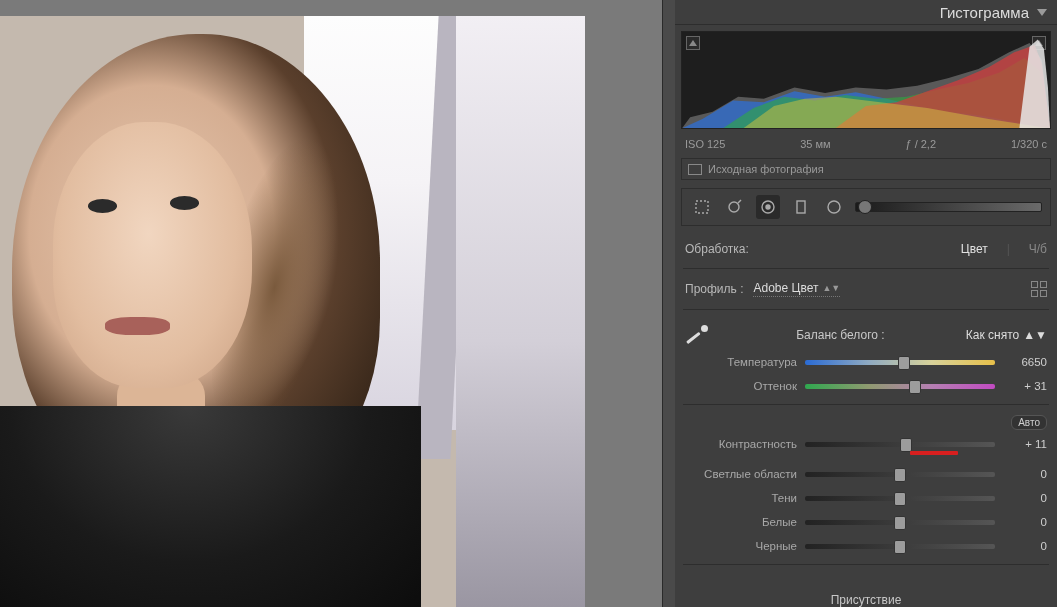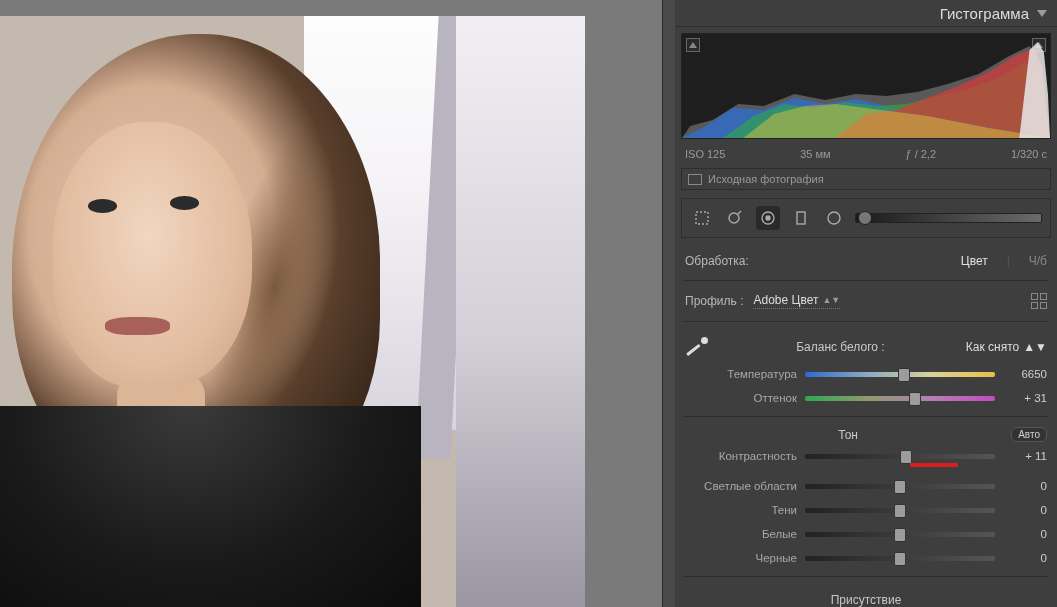--- a/index.html
+++ b/index.html
@@ -75,21 +75,21 @@
   .eyedrop{width:30px;height:22px;border-radius:3px;position:relative}
   .eyedrop:before{content:"";position:absolute;left:3px;bottom:2px;width:16px;height:3px;background:#ddd;transform:rotate(-38deg);transform-origin:left bottom;border-radius:1px}
   .eyedrop:after{content:"";position:absolute;left:16px;top:1px;width:7px;height:7px;border-radius:50%;background:#ddd}
   .wb-label{flex:1;text-align:center;color:#c8c8c8}
   .wb-dd{color:#dcdcdc;display:flex;align-items:center;gap:4px}
 
   .redmark{position:absolute;height:4px;background:#d81f1f;border-radius:1px}
   .slider-wrap{position:relative;flex:1}
   .slider-wrap .slider-track{width:100%}
 
-  .presence{text-align:center;color:#c8c8c8;padding:6px 0 0;margin-top:4px}
+  .presence{text-align:center;color:#c8c8c8;padding:6px 0 0;margin-top:16px}
 </style>
 </head>
 <body>
 
 <div class="workspace">
   <div class="canvas-area">
     <div class="photo">
       <div class="sky"></div>
       <div class="beam"></div>
       <div class="wall"></div>
@@ -225,21 +225,20 @@
             <div class="slider-track tint-grad">
               <div class="slider-knob" style="left: 58%;"></div>
             </div>
           </div>
         <span class="val">+ 31</span>
       </div>
 
       <div class="divider"></div>
       <div class="sub-header">
         <span class="left"></span>
-        <span class="mid">Тон</span>
         <span class="pill">Авто</span>
       </div>
 
       <div class="row">
         <span class="lbl">Контрастность</span>
         <div class="slider-wrap">
           <div class="slider-track plain">
               <div class="slider-knob" style="left: 53%;"></div>
             </div>
           <div class="redmark" style="left:55%;top:9px;width:48px"></div>

